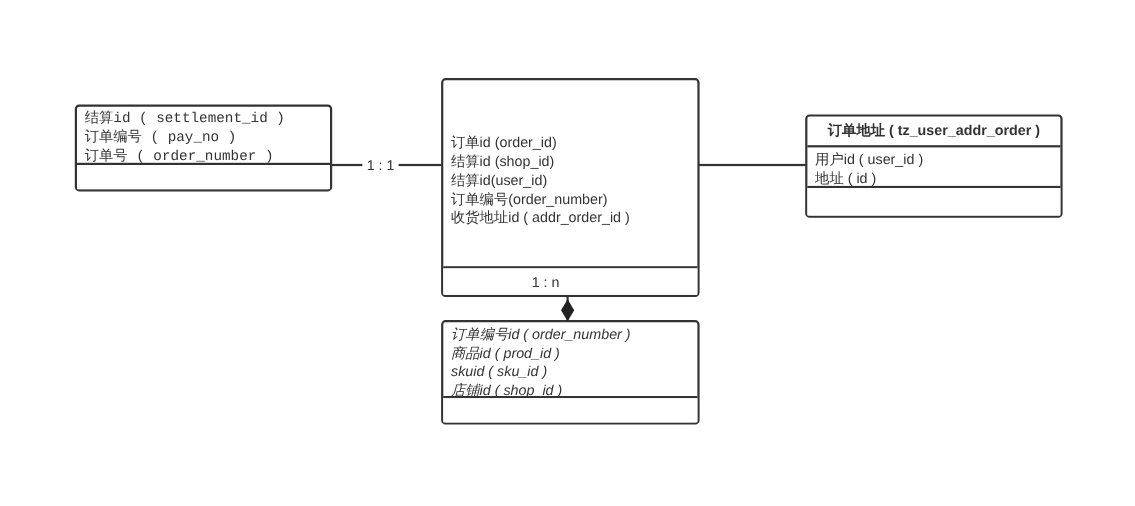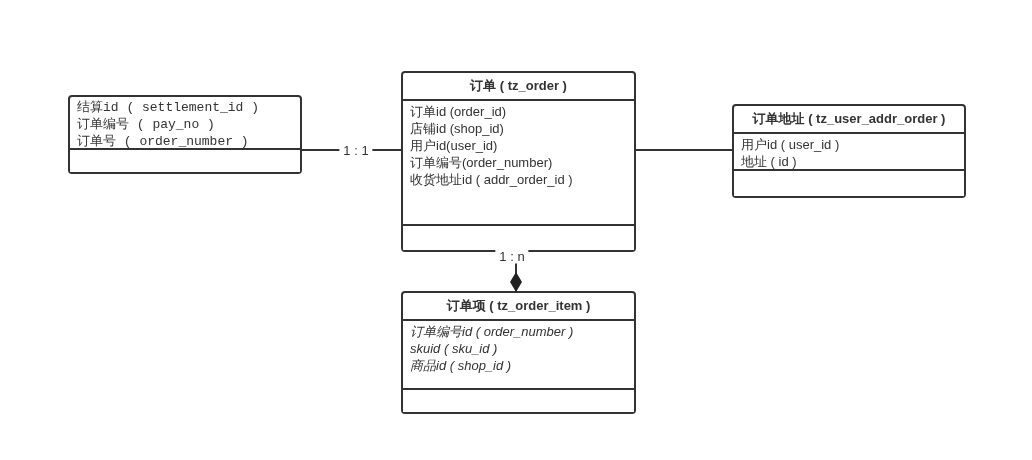--- a/index.html
+++ b/index.html
@@ -60,65 +60,64 @@
     z-index: 2;
     line-height: 0;
   }
 </style>
 </head>
 <body>
 
 <div class="canvas">
 
   <div class="line" style="left:298px; top:149px; width:103px; height:2px;"></div>
-  <div class="conn-label" style="left:356px; top:150px;">1 : 1</div>
+  <div class="conn-label" style="left:346px; top:150px;">1 : 1</div>
 
   <div class="line" style="left:632px; top:149px; width:119px; height:2px;"></div>
 
   <div class="line" style="left:515px; top:230px; width:2px; height:62px;"></div>
-  <div class="conn-label" style="left:512px; top:256px;">1 : n</div>
+  <div class="conn-label" style="left:496px; top:256px;">1 : n</div>
   <div class="diamond" style="left:509px; top:272px;">
     <svg width="14" height="20" viewBox="0 0 14 20">
       <polygon points="7,0 13,10 7,20 1,10" fill="#222222"></polygon>
     </svg>
   </div>
 
   <div class="entity" style="left:68px; top:95px; width:230px;">
     <div class="entity-fields" style="height:53px;font-family:Liberation Mono, monospace;">
       <div class="field-row">结算id ( settlement_id )</div>
       <div class="field-row">订单编号 ( pay_no )</div>
       <div class="field-row">订单号 ( order_number )</div>
     </div>
     <div class="entity-footer" style="height:22px;"></div>
   </div>
 
   <div class="entity" style="left:401px; top:71px; width:231px;">
-    <div class="entity-title">订单 ( tz_order )</div>
-    <div class="entity-fields" style="height:125px;">
+    <div class="entity-fields" style="height:125px;margin-top:46px;">
       <div class="field-row">订单id (order_id)</div>
-      <div class="field-row">店铺id (shop_id)</div>
-      <div class="field-row">用户id(user_id)</div>
+      <div class="field-row">结算id (shop_id)</div>
+      <div class="field-row">结算id(user_id)</div>
       <div class="field-row">订单编号(order_number)</div>
       <div class="field-row">收货地址id ( addr_order_id )</div>
     </div>
     <div class="entity-footer" style="height:24px;"></div>
   </div>
 
   <div class="entity" style="left:732px; top:104px; width:230px;">
     <div class="entity-title">订单地址 ( tz_user_addr_order )</div>
     <div class="entity-fields" style="height:37px;">
       <div class="field-row">用户id ( user_id )</div>
       <div class="field-row">地址 ( id )</div>
     </div>
     <div class="entity-footer" style="height:25px;"></div>
   </div>
 
   <div class="entity" style="left:401px; top:291px; width:231px;">
-    <div class="entity-title">订单项 ( tz_order_item )</div>
     <div class="entity-fields" style="height:69px;font-style:italic;">
       <div class="field-row">订单编号id ( order_number )</div>
+      <div class="field-row">商品id ( prod_id )</div>
       <div class="field-row">skuid ( sku_id )</div>
-      <div class="field-row">商品id ( shop_id )</div>
+      <div class="field-row">店铺id ( shop_id )</div>
     </div>
     <div class="entity-footer" style="height:22px;"></div>
   </div>
 
 </div>
 
 </body></html>

